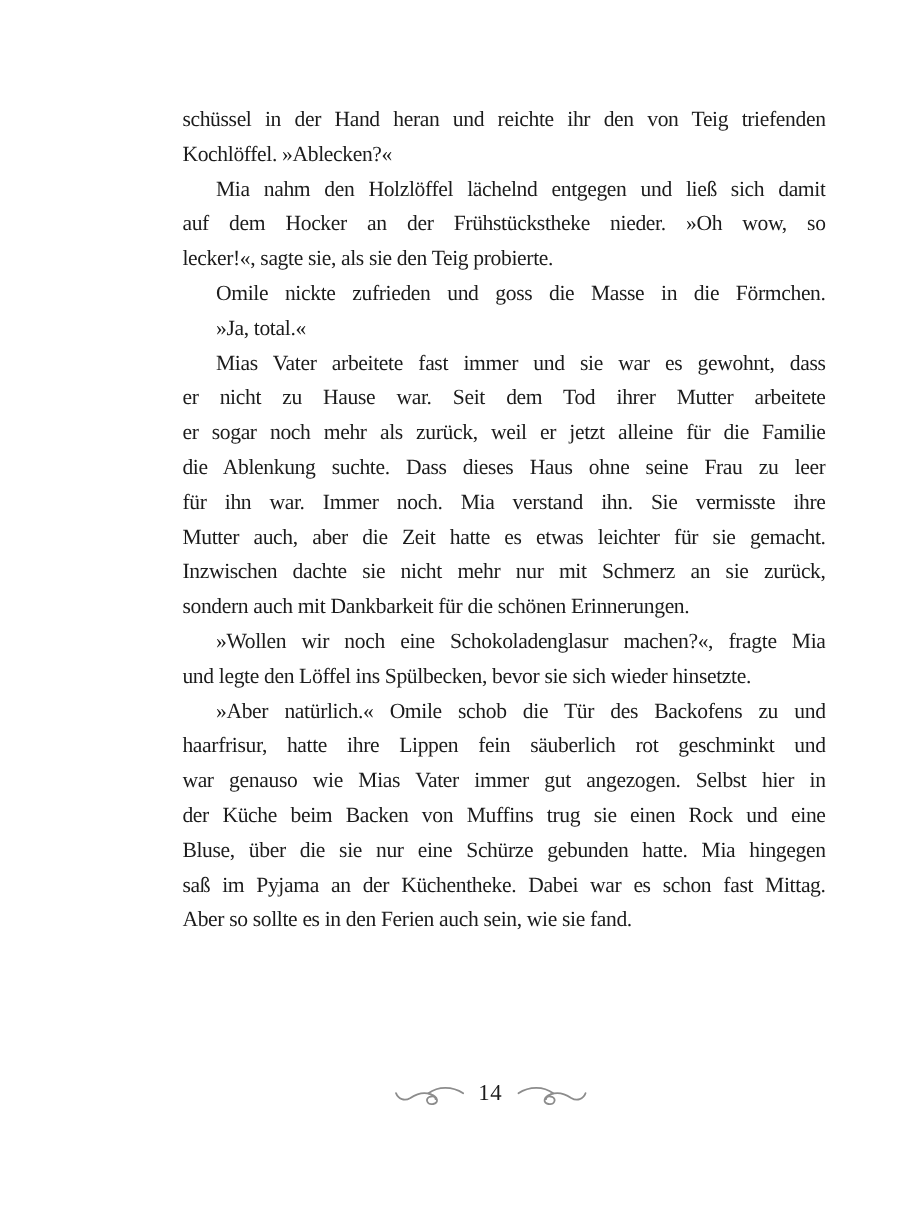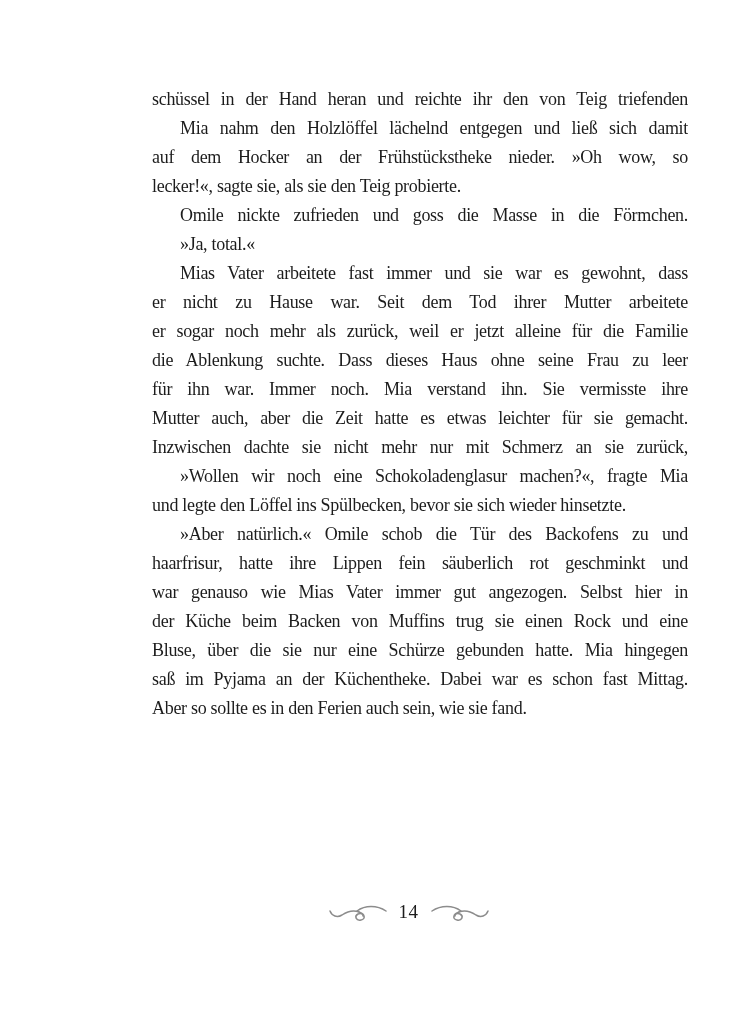--- a/index.html
+++ b/index.html
@@ -51,32 +51,34 @@
   .orn svg { display: block; }
   .orn-right svg { transform: scaleX(-1); }
 </style>
 </head>
 <body>
 
 <div class="page">
 
   <main class="text-block" id="text-block">
       <div class="line">schüssel in der Hand heran und reichte ihr den von Teig triefenden</div>
+      <div class="line end">Kochlöffel. »Ablecken?«</div>
       <div class="line indent">Mia nahm den Holzlöffel lächelnd entgegen und ließ sich damit</div>
       <div class="line">auf dem Hocker an der Frühstückstheke nieder. »Oh wow, so</div>
       <div class="line end">lecker!«, sagte sie, als sie den Teig probierte.</div>
       <div class="line indent">Omile nickte zufrieden und goss die Masse in die Förmchen.</div>
       <div class="line end indent">»Ja, total.«</div>
       <div class="line indent">Mias Vater arbeitete fast immer und sie war es gewohnt, dass</div>
       <div class="line">er nicht zu Hause war. Seit dem Tod ihrer Mutter arbeitete</div>
       <div class="line">er sogar noch mehr als zurück, weil er jetzt alleine für die Familie</div>
       <div class="line">die Ablenkung suchte. Dass dieses Haus ohne seine Frau zu leer</div>
       <div class="line">für ihn war. Immer noch. Mia verstand ihn. Sie vermisste ihre</div>
       <div class="line">Mutter auch, aber die Zeit hatte es etwas leichter für sie gemacht.</div>
       <div class="line">Inzwischen dachte sie nicht mehr nur mit Schmerz an sie zurück,</div>
+      <div class="line end">sondern auch mit Dankbarkeit für die schönen Erinnerungen.</div>
       <div class="line indent">»Wollen wir noch eine Schokoladenglasur machen?«, fragte Mia</div>
       <div class="line end">und legte den Löffel ins Spülbecken, bevor sie sich wieder hinsetzte.</div>
       <div class="line indent">»Aber natürlich.« Omile schob die Tür des Backofens zu und</div>
       <div class="line">haarfrisur, hatte ihre Lippen fein säuberlich rot geschminkt und</div>
       <div class="line">war genauso wie Mias Vater immer gut angezogen. Selbst hier in</div>
       <div class="line">der Küche beim Backen von Muffins trug sie einen Rock und eine</div>
       <div class="line">Bluse, über die sie nur eine Schürze gebunden hatte. Mia hingegen</div>
       <div class="line">saß im Pyjama an der Küchentheke. Dabei war es schon fast Mittag.</div>
       <div class="line end">Aber so sollte es in den Ferien auch sein, wie sie fand.</div>
     </main>

